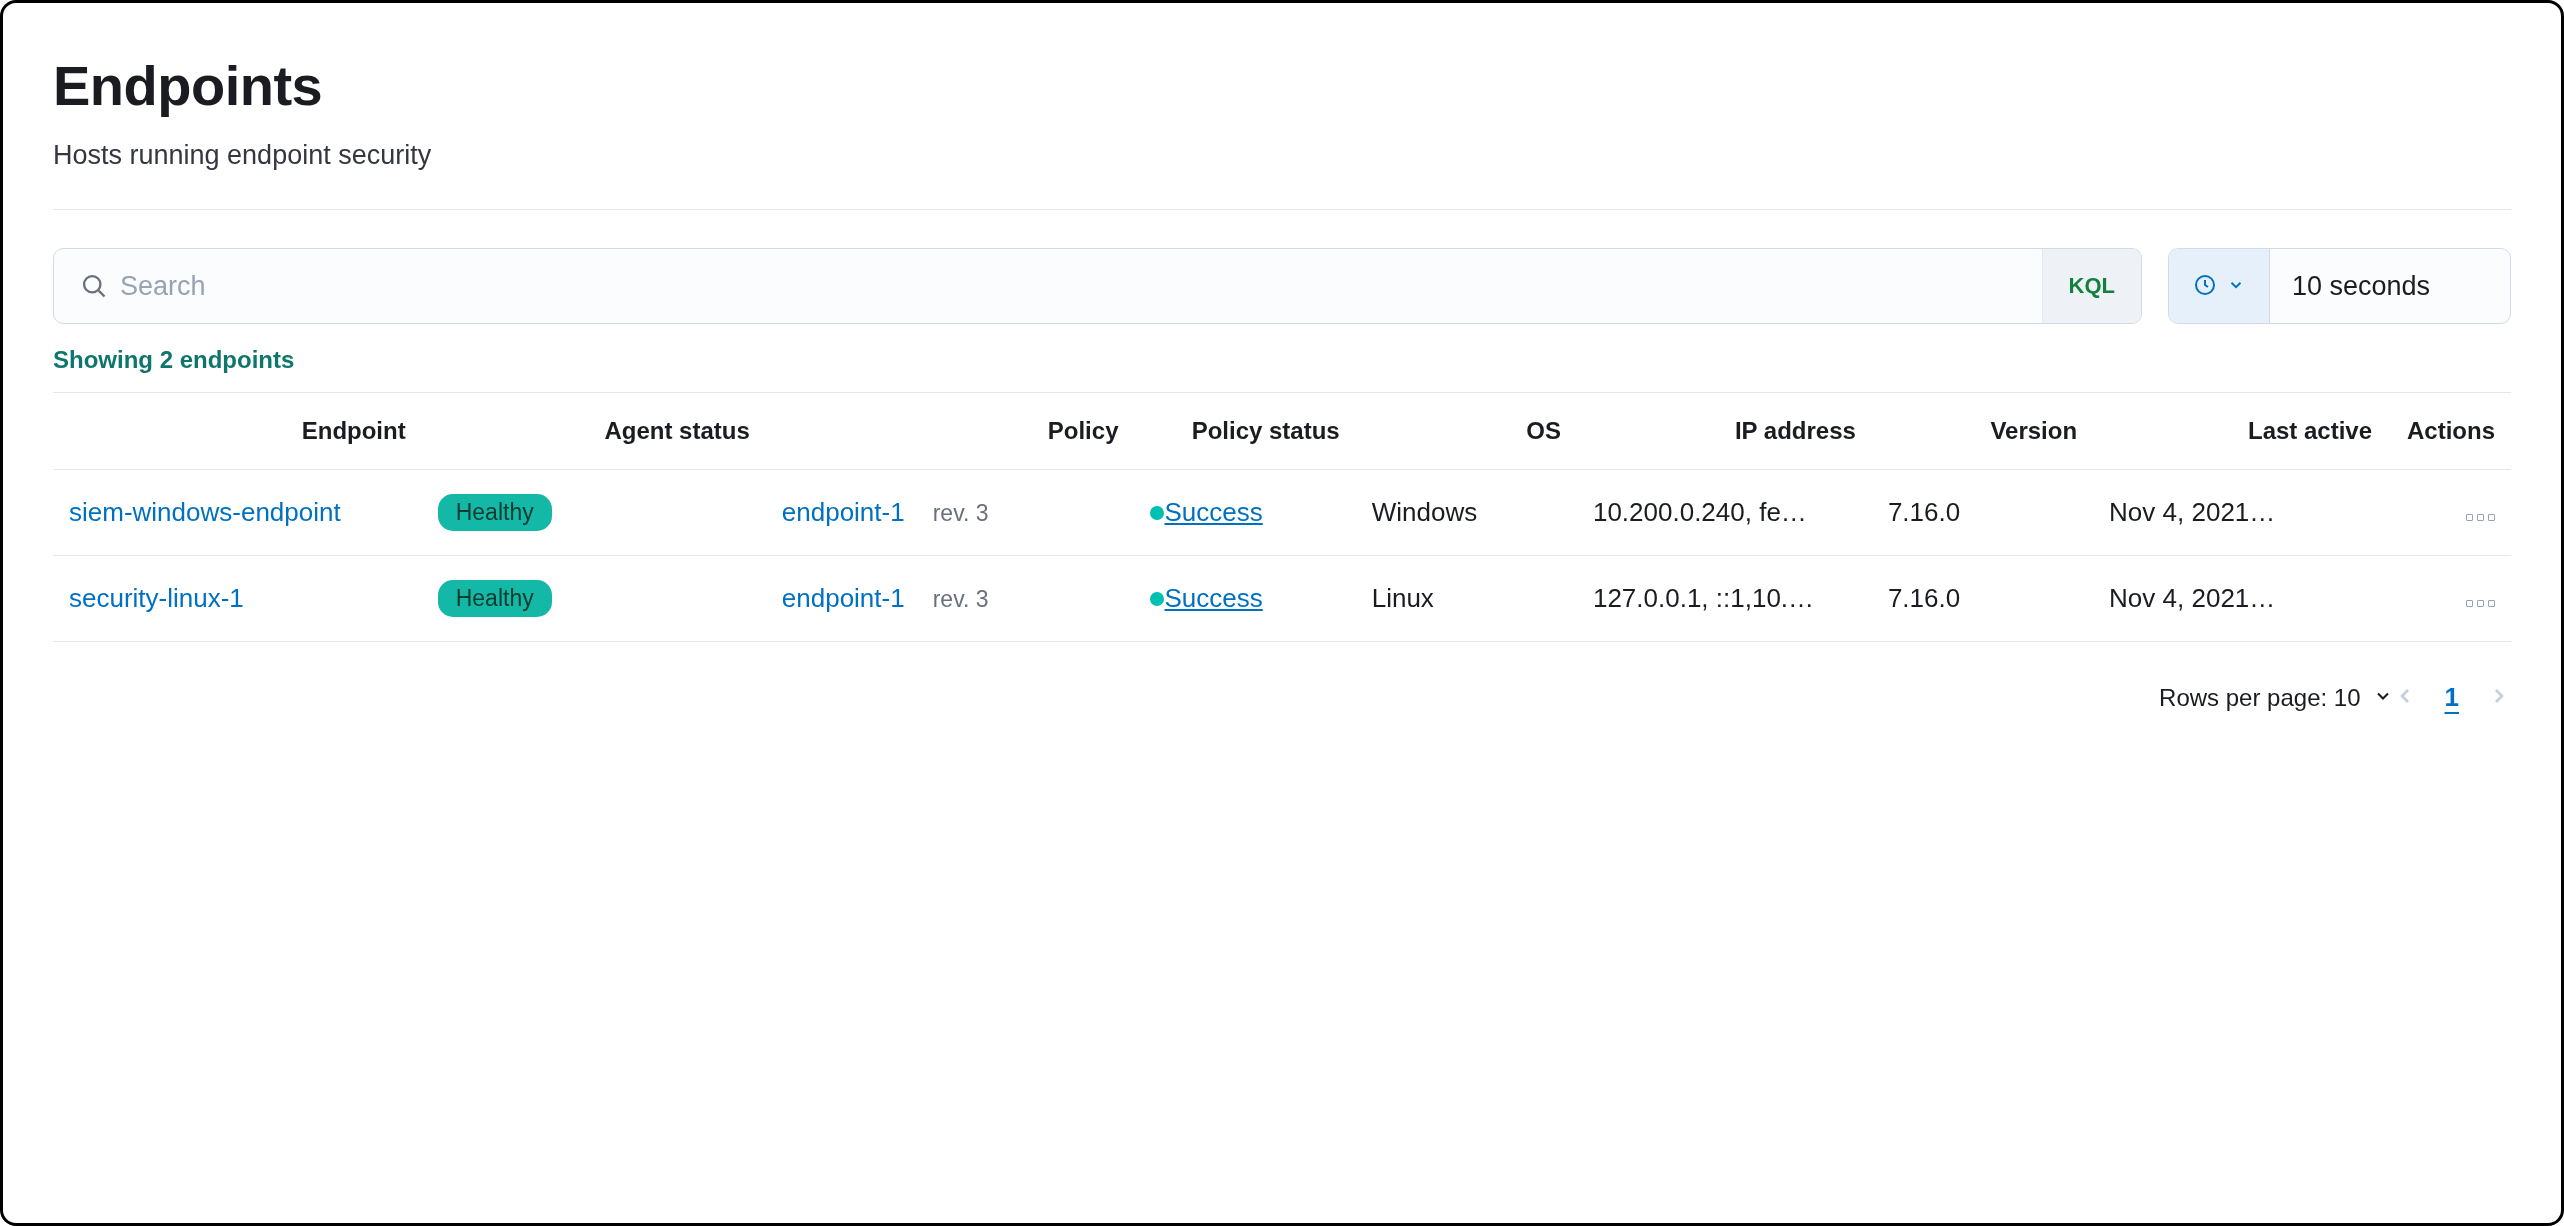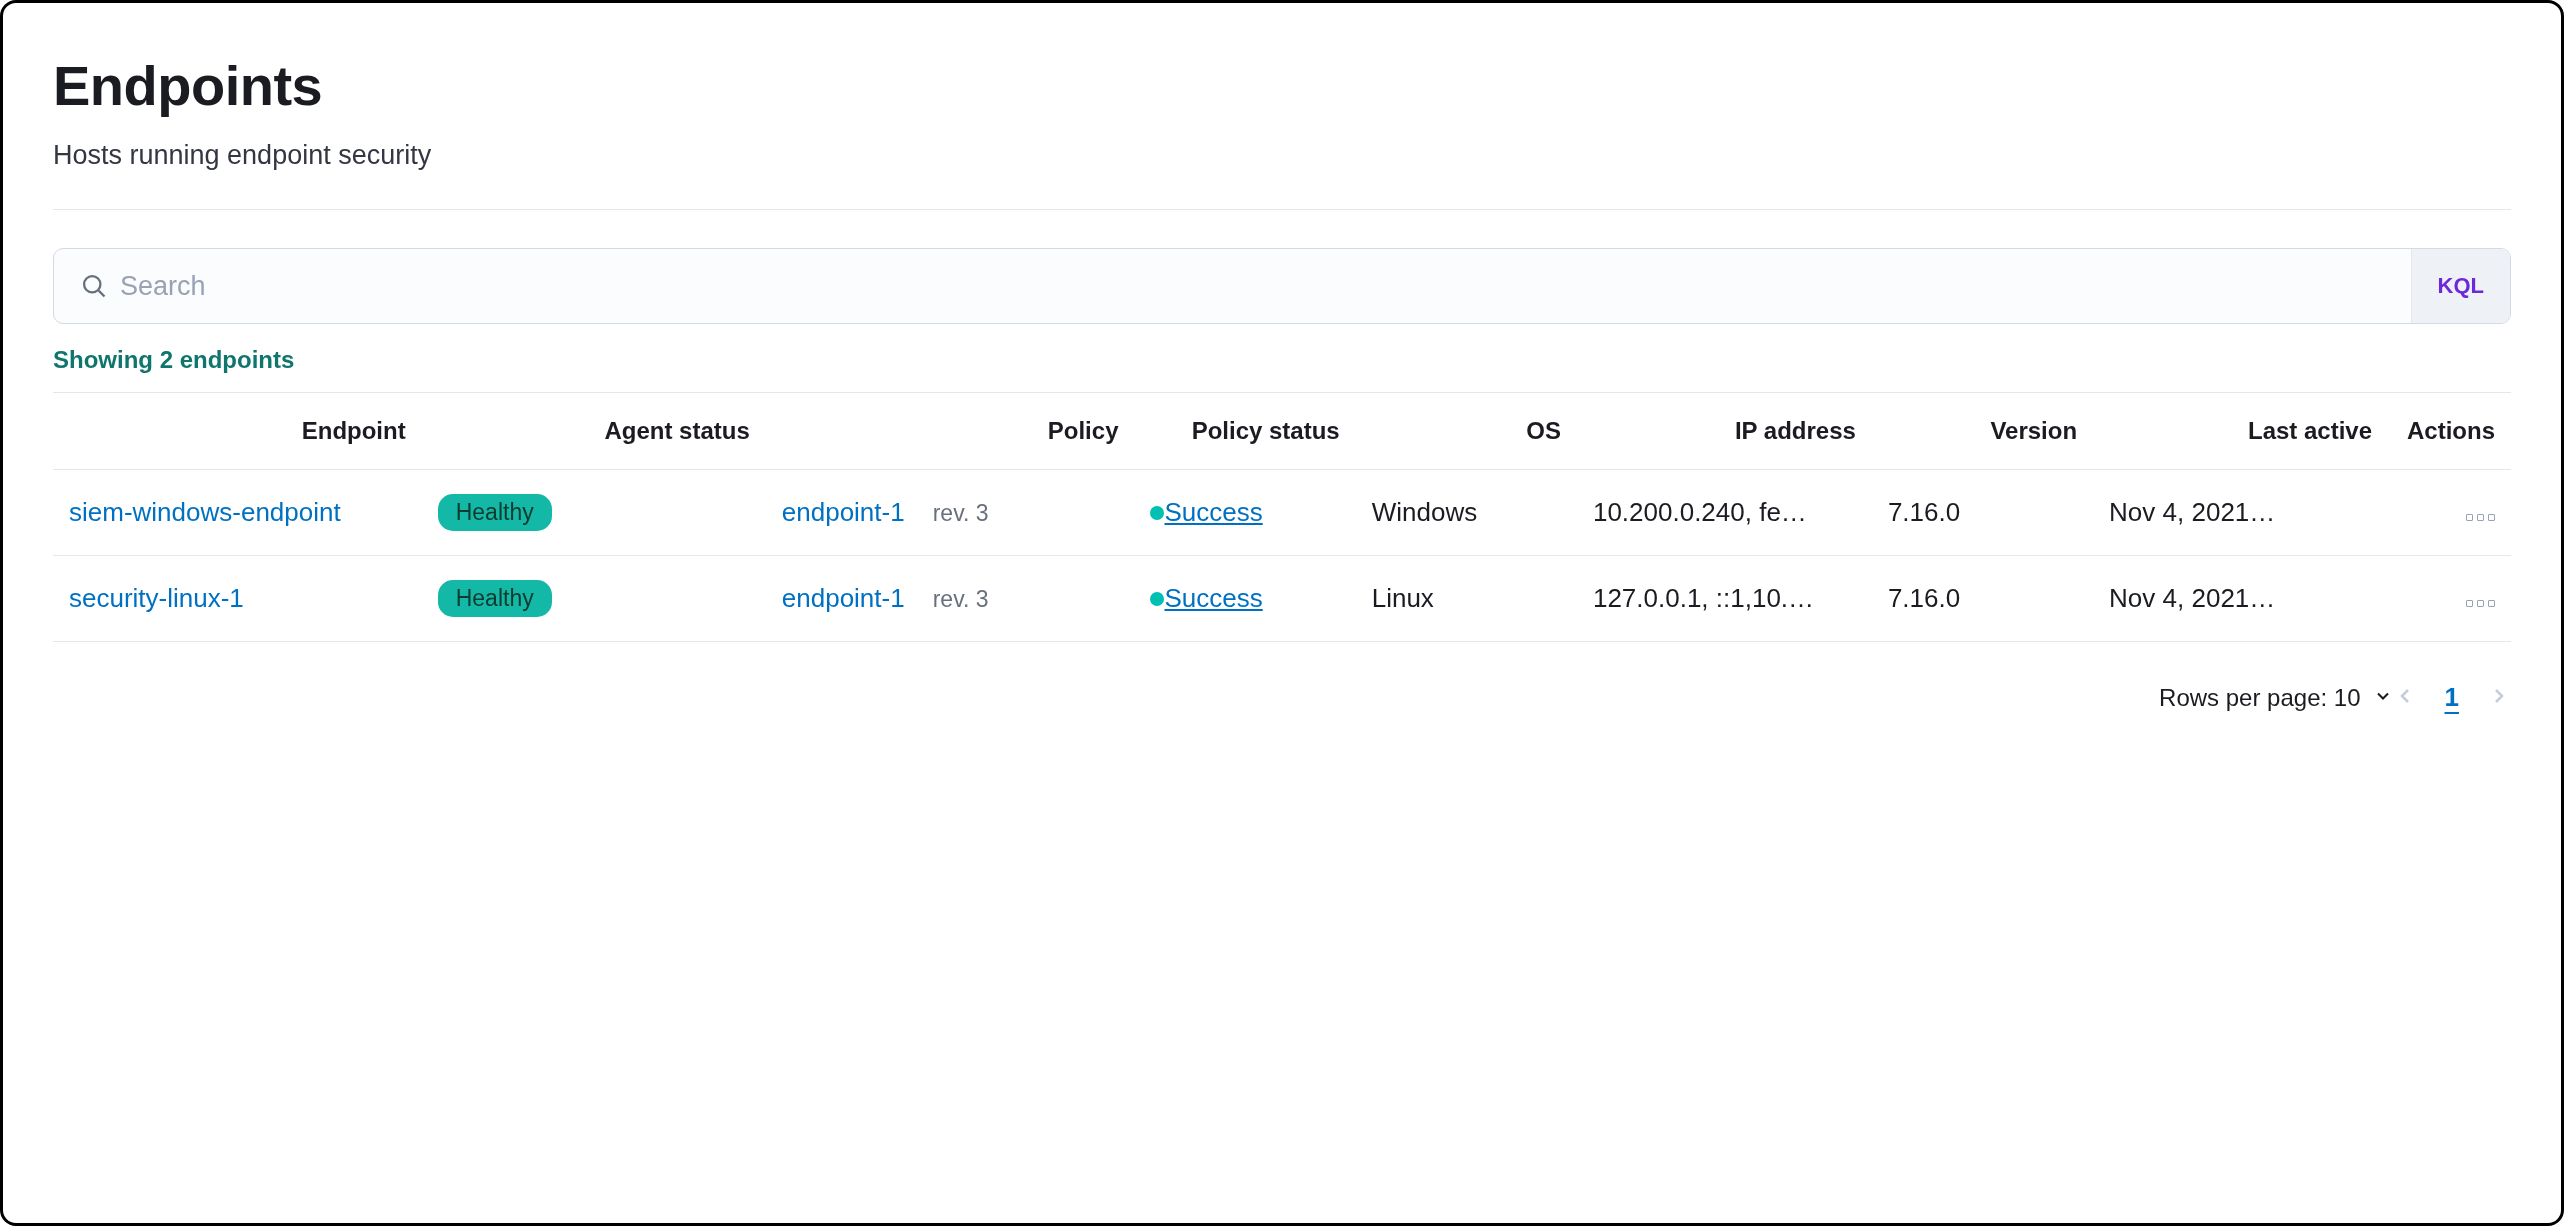--- a/index.html
+++ b/index.html
@@ -55,21 +55,21 @@
   border: none;
   background: transparent;
   font-size: 27px;
   color: #1a1c21;
   outline: none;
   height: 100%;
 }
 .search-input::placeholder { color: #98a2b3; }
 .kql-badge {
   background: #eef2f7;
-  color: #6d28d9;
+  color: #15803d;
   font-size: 22px;
   font-weight: 600;
   padding: 0 26px;
   height: 100%;
   display: flex;
   align-items: center;
   border-left: 1px solid #e4e7ec;
 }
 .refresh-btn {
   display: flex;
@@ -202,20 +202,36 @@
       <svg width="28" height="28" viewBox="0 0 24 24" fill="none" stroke="currentColor" stroke-width="2">
           <circle cx="10.5" cy="10.5" r="7"></circle>
           <line x1="21" y1="21" x2="16" y2="16"></line>
         </svg>
     </span>
     <input class="search-input" type="text" placeholder="Search" style="">
     <span class="kql-badge">KQL</span>
   </div>
 
 
+  <div class="interval-wrap">
+    <button class="interval-btn">
+      <span>
+        <svg width="24" height="24" viewBox="0 0 24 24" fill="none" stroke="currentColor" stroke-width="2">
+            <circle cx="12" cy="12" r="9"></circle>
+            <polyline points="12 7 12 12 15 14"></polyline>
+          </svg>
+      </span>
+      <span>
+        <svg width="18" height="18" viewBox="0 0 24 24" fill="none" stroke="currentColor" stroke-width="2.5">
+            <polyline points="6 9 12 15 18 9"></polyline>
+          </svg>
+      </span>
+    </button>
+    <span class="interval-text">10 seconds</span>
+  </div>
 </div>
 
 <p class="showing">Showing 2 endpoints</p>
 
 <table>
   <colgroup>
     <col class="col-endpoint">
       <col class="col-agent">
       <col class="col-policy">
     <col class="col-pstatus">

